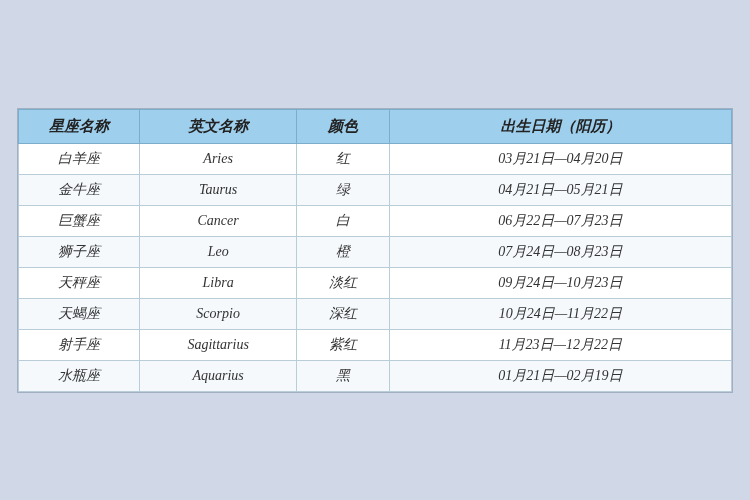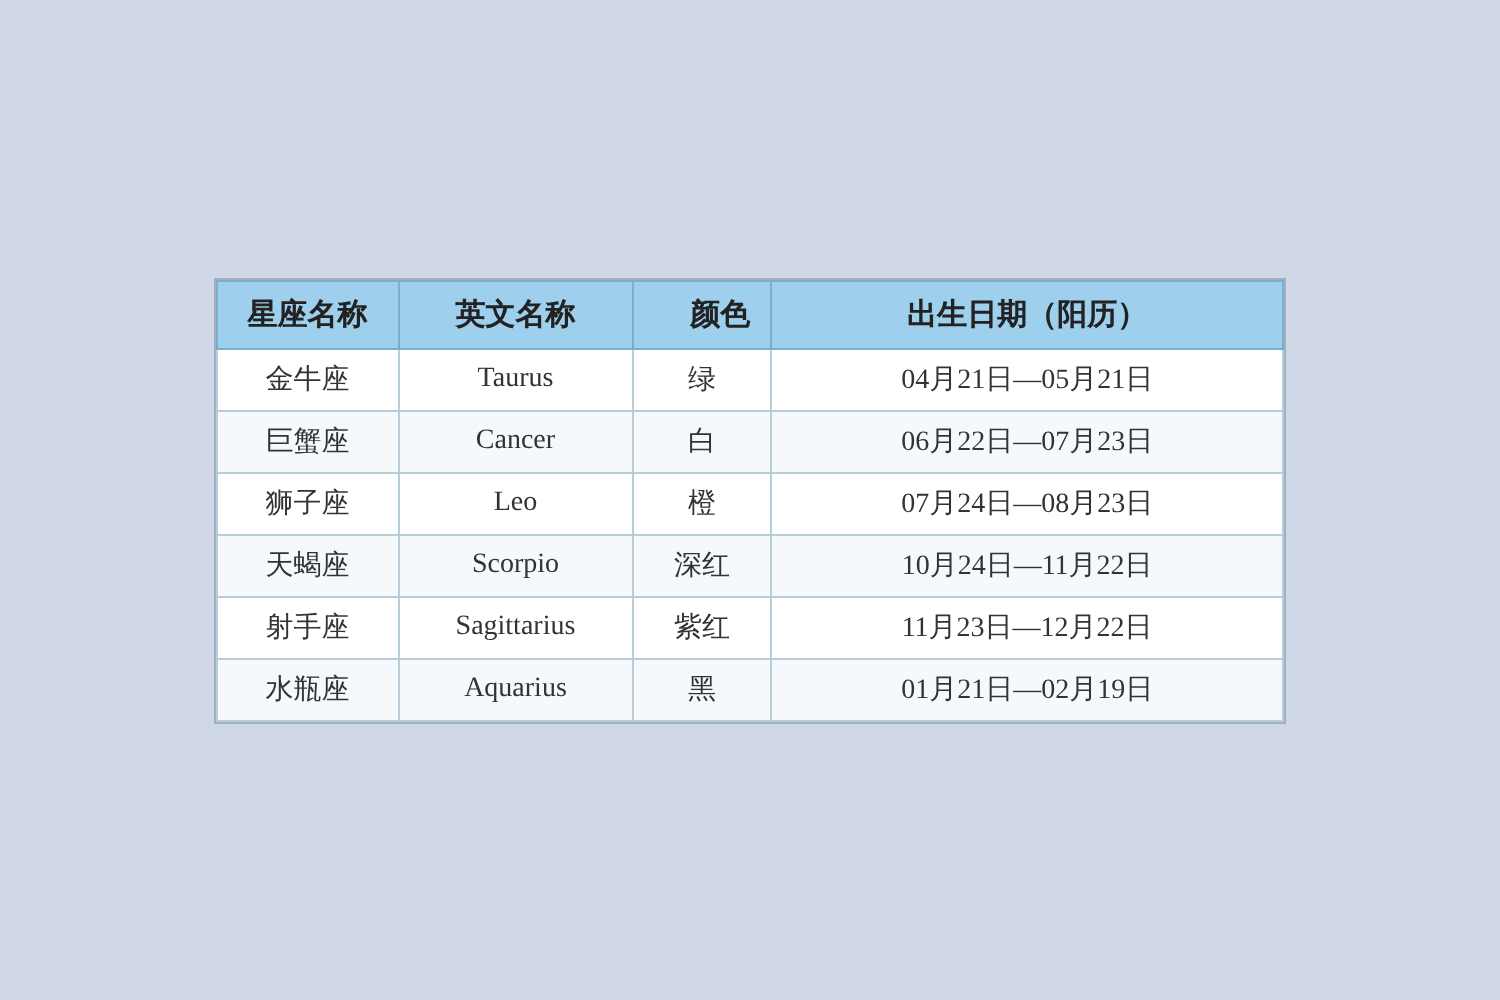--- a/index.html
+++ b/index.html
@@ -14,21 +14,22 @@
       background-color: #d0d8e8;
       display: flex;
       align-items: center;
       justify-content: center;
       font-family: "SimSun", "宋体", serif;
     }
 
     .table-container {
       background-color: #f0f4f8;
       border: 1px solid #a0b0c0;
-      width: 536px;
+      width: 716px;
+      font-style: italic;
     }
 
     table {
       width: 100%;
       border-collapse: collapse;
     }
 
     thead tr {
       background-color: #9ecfed;
     }
@@ -53,54 +54,66 @@
     tbody td {
       border: 1px solid #b8cdd8;
       padding: 6px 10px;
       text-align: center;
       font-size: 14px;
       color: #333;
     }
 
     .col-chinese { width: 17%; }
     .col-english { width: 22%; }
-    .col-color   { width: 13%; text-align: right; }
+    .col-color   { width: 13%; }
     .col-date    { width: 48%; }
   </style>
 </head>
 <body>
 
 <div class="table-container">
   <table>
     <thead>
       <tr>
         <th class="col-chinese">星座名称</th>
         <th class="col-english">英文名称</th>
         <th class="col-color">颜色</th>
         <th class="col-date">出生日期（阳历）</th>
       </tr>
     </thead>
     <tbody id="table-body">
+    <tr>
+          <td>白羊座</td>
+          <td>Aries</td>
+          <td>红</td>
+          <td>03月21日—04月20日</td>
+        </tr>
         <tr>
           <td>金牛座</td>
           <td>Taurus</td>
           <td>绿</td>
           <td>04月21日—05月21日</td>
         </tr>
         <tr>
           <td>巨蟹座</td>
           <td>Cancer</td>
           <td>白</td>
           <td>06月22日—07月23日</td>
         </tr>
         <tr>
           <td>狮子座</td>
           <td>Leo</td>
           <td>橙</td>
           <td>07月24日—08月23日</td>
+        </tr>
+        <tr>
+          <td>天秤座</td>
+          <td>Libra</td>
+          <td>淡红</td>
+          <td>09月24日—10月23日</td>
         </tr>
         <tr>
           <td>天蝎座</td>
           <td>Scorpio</td>
           <td>深红</td>
           <td>10月24日—11月22日</td>
         </tr>
         <tr>
           <td>射手座</td>
           <td>Sagittarius</td>

